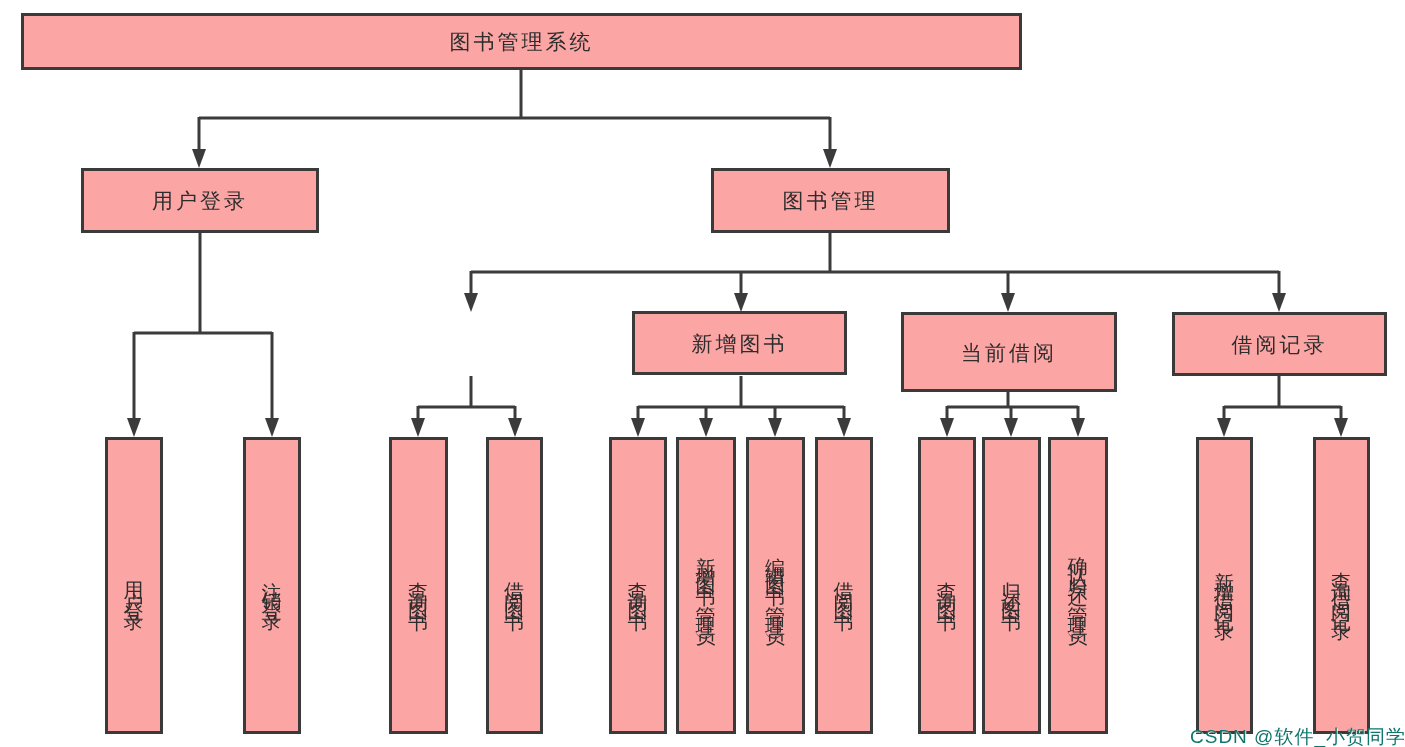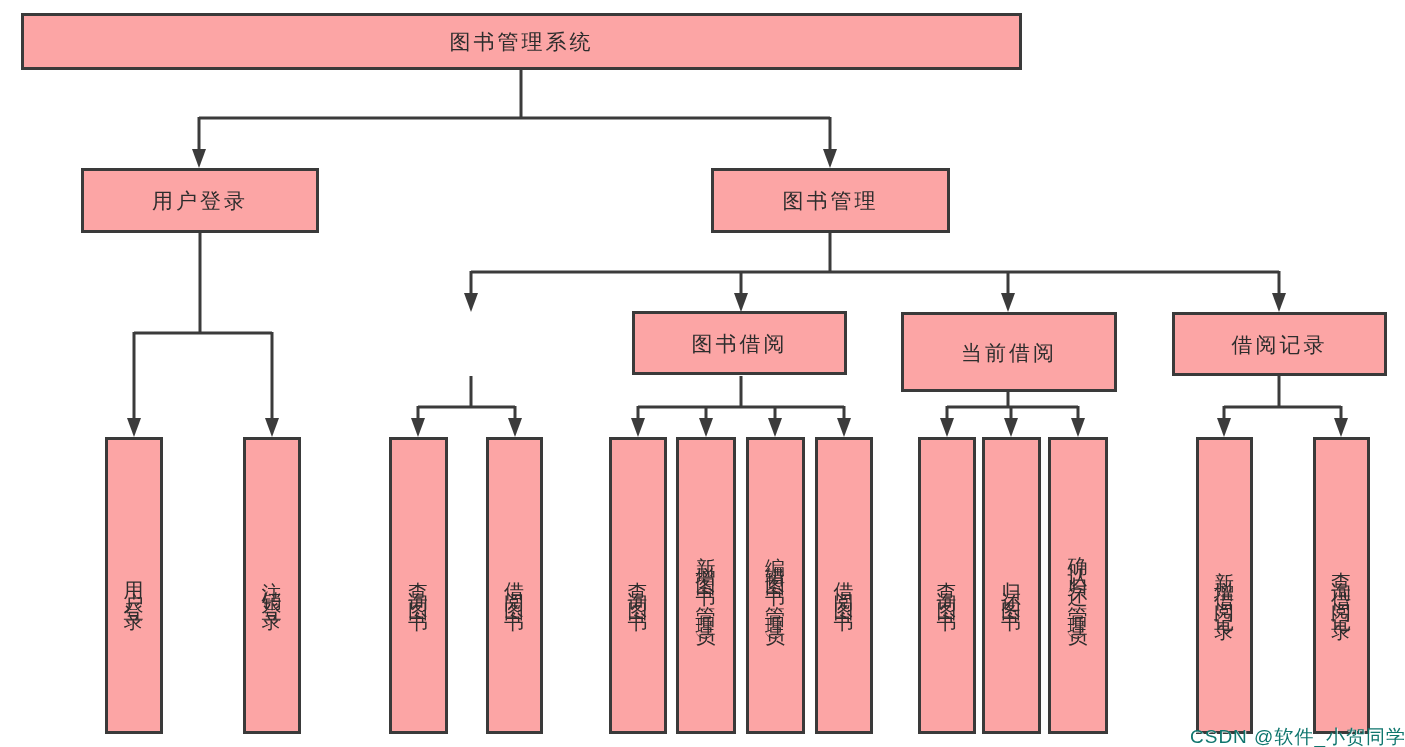--- a/index.html
+++ b/index.html
@@ -120,21 +120,21 @@
   </div>
 
   <div class="box h" style="left:81px;top:168px;width:238px;height:65px">
     <span>用户登录</span>
   </div>
   <div class="box h" style="left:711px;top:168px;width:239px;height:65px">
     <span>图书管理</span>
   </div>
 
   <div class="box h" style="left:632px;top:311px;width:215px;height:64px">
-    <span>图书借阅</span>
+    <span>新增图书</span>
   </div>
   <div class="box h" style="left:901px;top:312px;width:216px;height:80px">
     <span>当前借阅</span>
   </div>
   <div class="box h" style="left:1172px;top:312px;width:215px;height:64px">
     <span>借阅记录</span>
   </div>
 
   <div class="box v" style="left:105px;top:437px;width:58px;height:297px">
     <span>用户登录</span>

